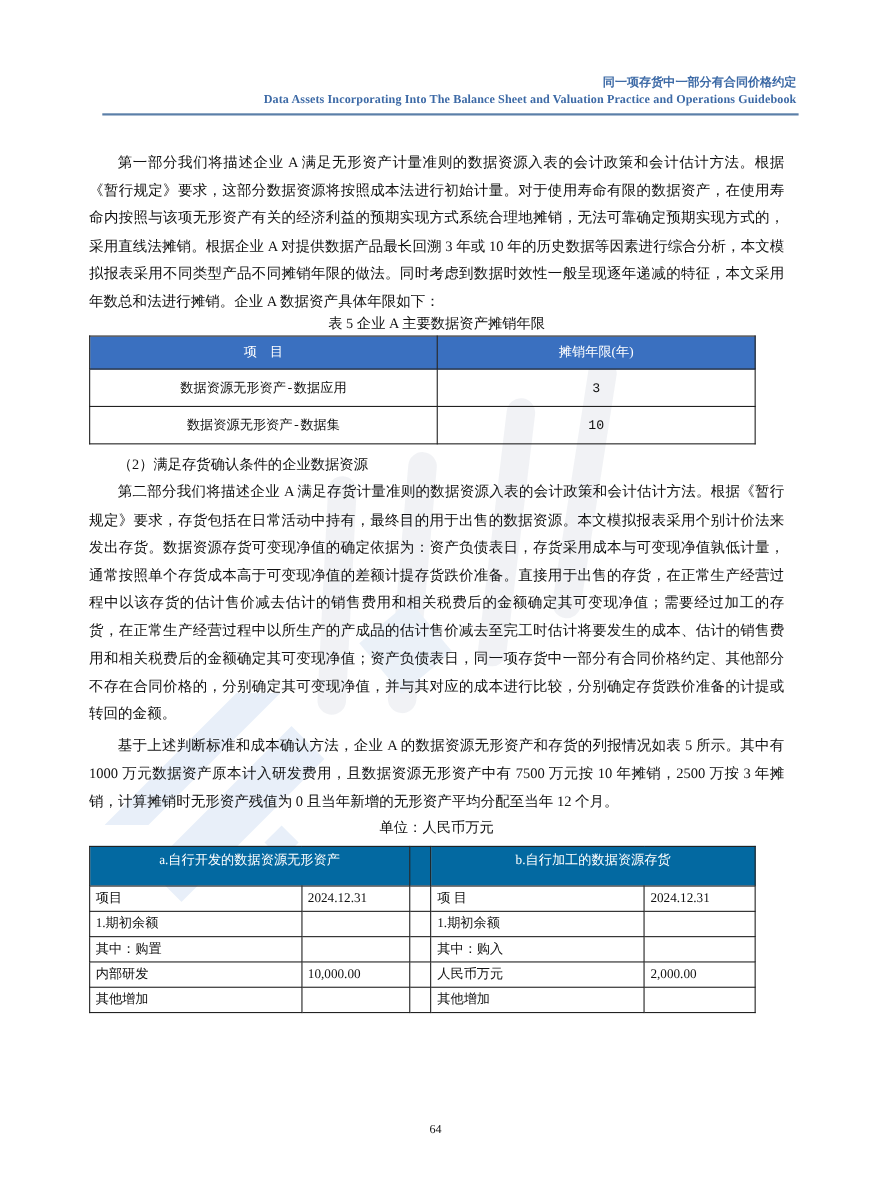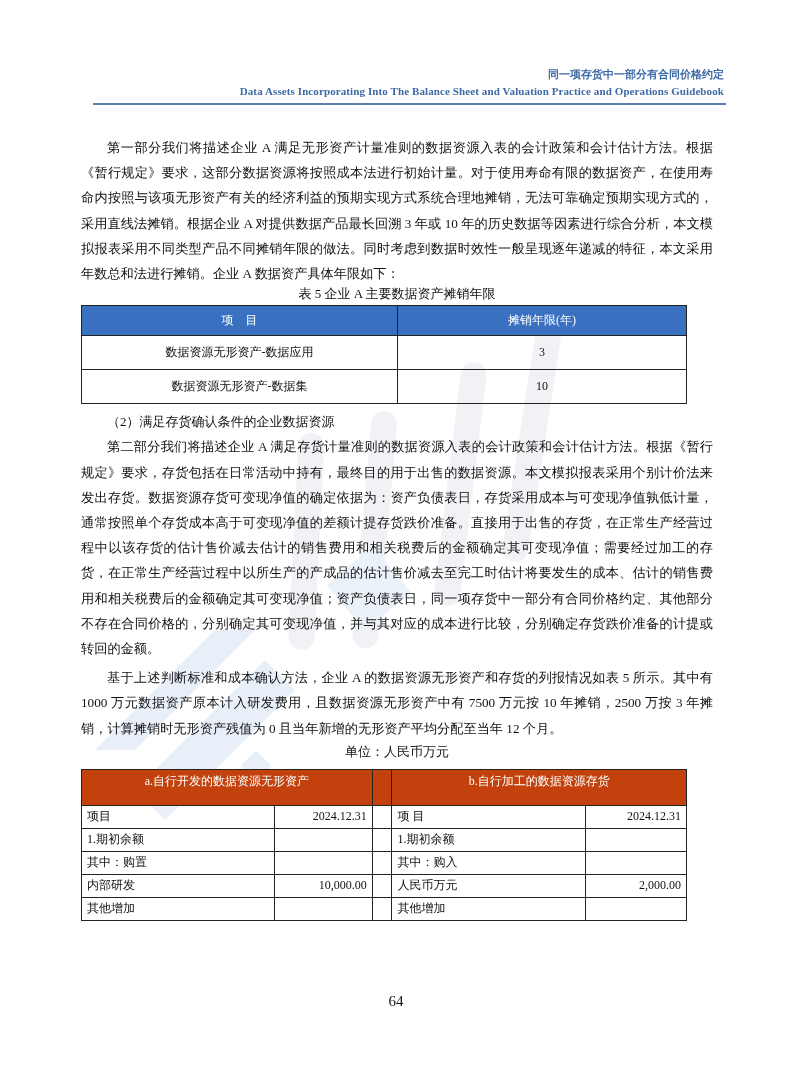--- a/index.html
+++ b/index.html
@@ -14,26 +14,26 @@
   .content { position: absolute; left: 81px; top: 135px; width: 632px; z-index: 1; }
   p.para { margin: 0; font-size: 13.2px; line-height: 25.2px; text-indent: 26px; text-align: justify;
            font-family: "Liberation Serif", "DejaVu Serif", serif; }
   p.sub { margin: 0; font-size: 13px; line-height: 25.2px; text-indent: 26px;
           font-family: Liberation Serif, serif; }
   .caption { text-align: center; font-size: 13px; line-height: 22px; font-family: "Liberation Serif", serif; }
   .unit { text-align: center; font-size: 13px; line-height: 22px; font-family: "Liberation Serif", serif; }
   table { border-collapse: collapse; width: 606px; font-family: "Liberation Serif", "DejaVu Serif", serif; }
   table.t5 td, table.t5 th { border: 1px solid #222; font-size: 12px; text-align: center; font-weight: normal; }
   table.t5 th { background: #3a70c0; color: #fff; height: 27px; }
-  table.t5 td { height: 31px; }
+  table.t5 td { height: 31px; font-family: Liberation Mono, monospace; }
   table.t6 td { border: 1px solid #222; font-size: 12px; height: 22px; padding: 0 5px; }
-  table.t6 td.hd { background: #c2410c; color: #fff; text-align: center; vertical-align: top; height: 32px; padding-top: 3px; }
-  table.t6 td.num { text-align: right; }
+  table.t6 td.hd { background: #0369a1; color: #fff; text-align: center; vertical-align: top; height: 32px; padding-top: 3px; }
+  table.t6 td.num { text-align: left; }
   table.t6 td.gap { padding: 0; }
-  .page-num { position: absolute; left: 0; right: 0; top: 993px; text-align: center; font-size: 15px;
+  .page-num { position: absolute; left: 0; right: 0; top: 1021px; text-align: center; font-size: 11px;
               font-family: "Liberation Serif", serif; }
 </style>
 </head>
 <body>
 
 <svg class="watermark" viewBox="0 0 620 560">
   <g opacity="0.55">
     <g transform="rotate(-40 310 280)" fill="none" stroke="#e6e9ee" stroke-width="26" stroke-linecap="round">
       <path d="M120 260 L250 120"></path>
       <path d="M170 300 L320 150"></path>

